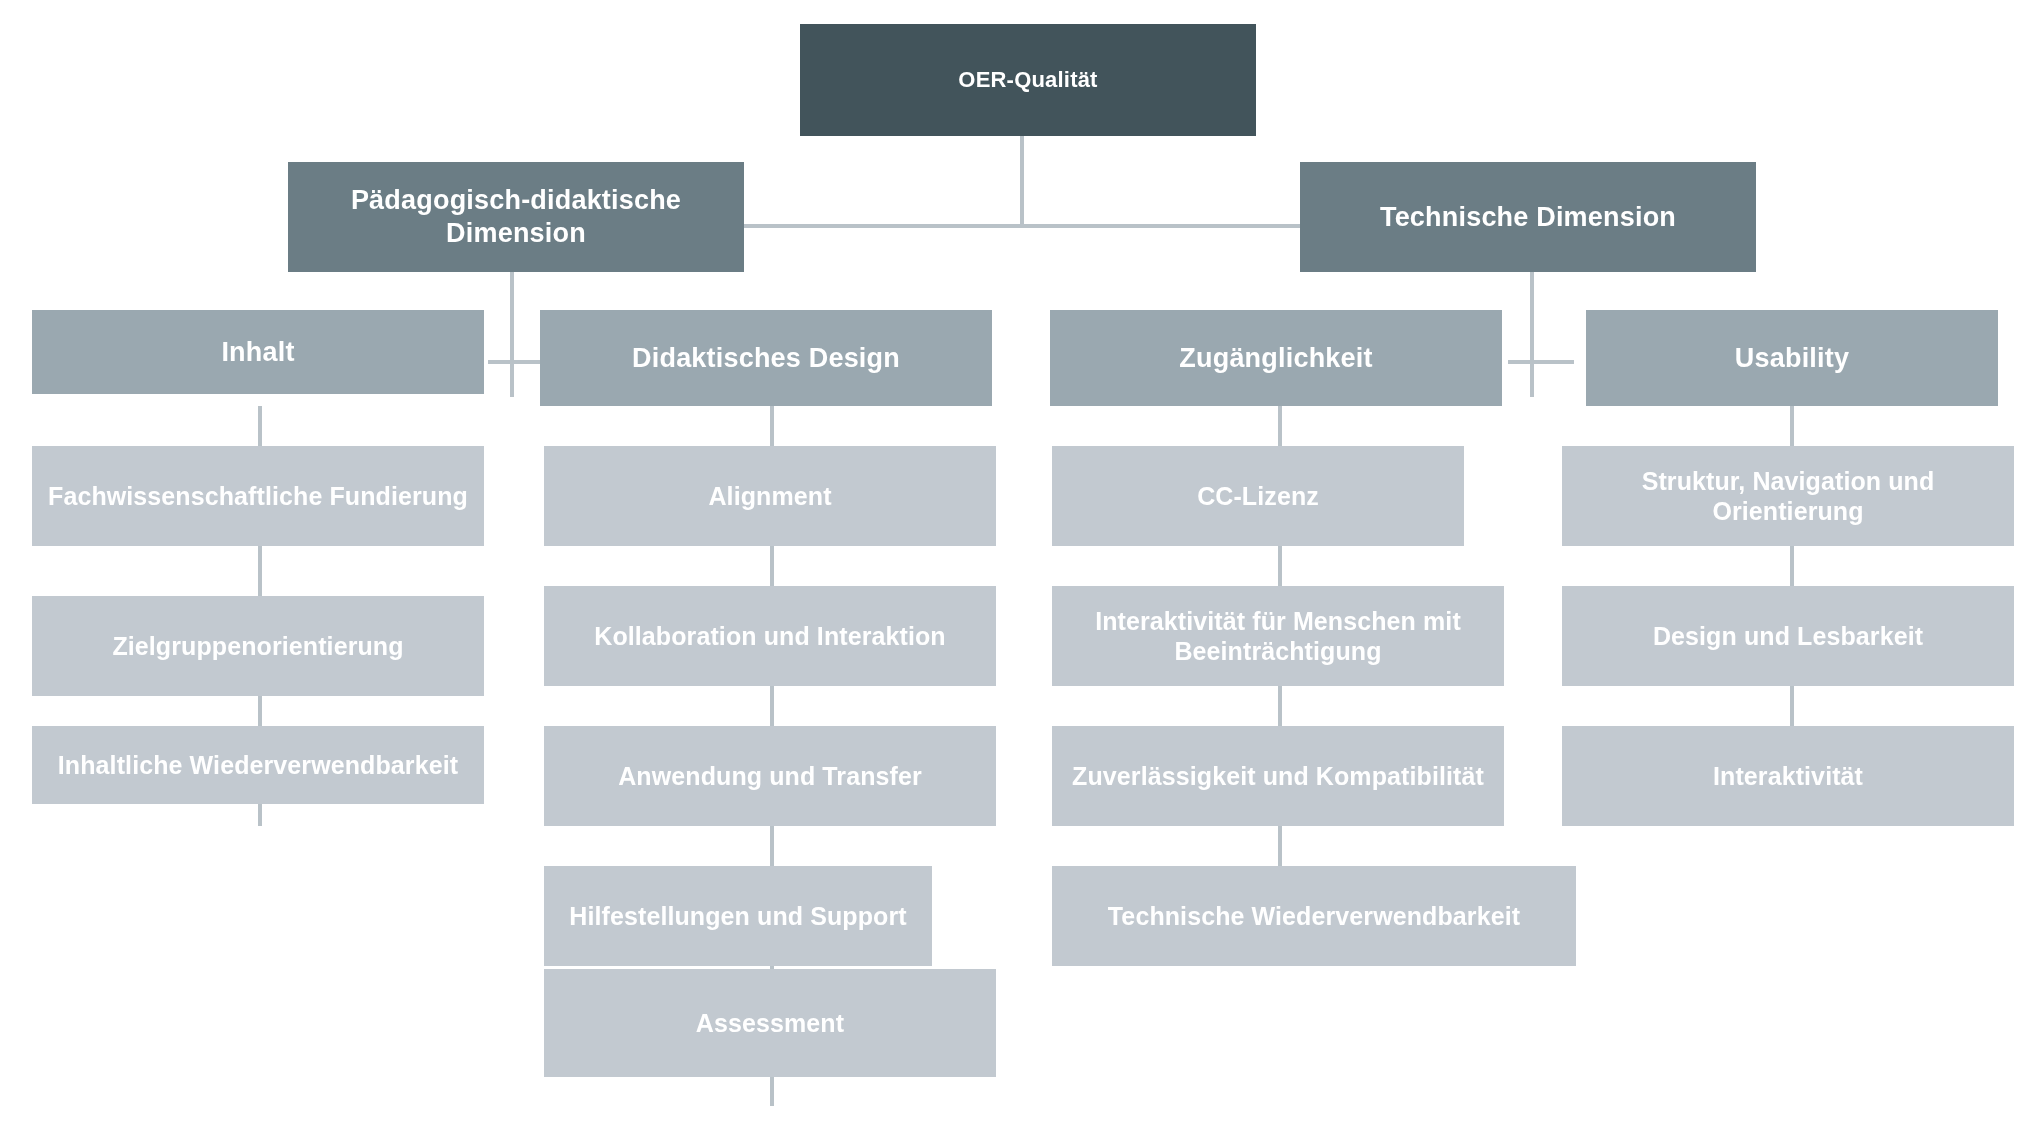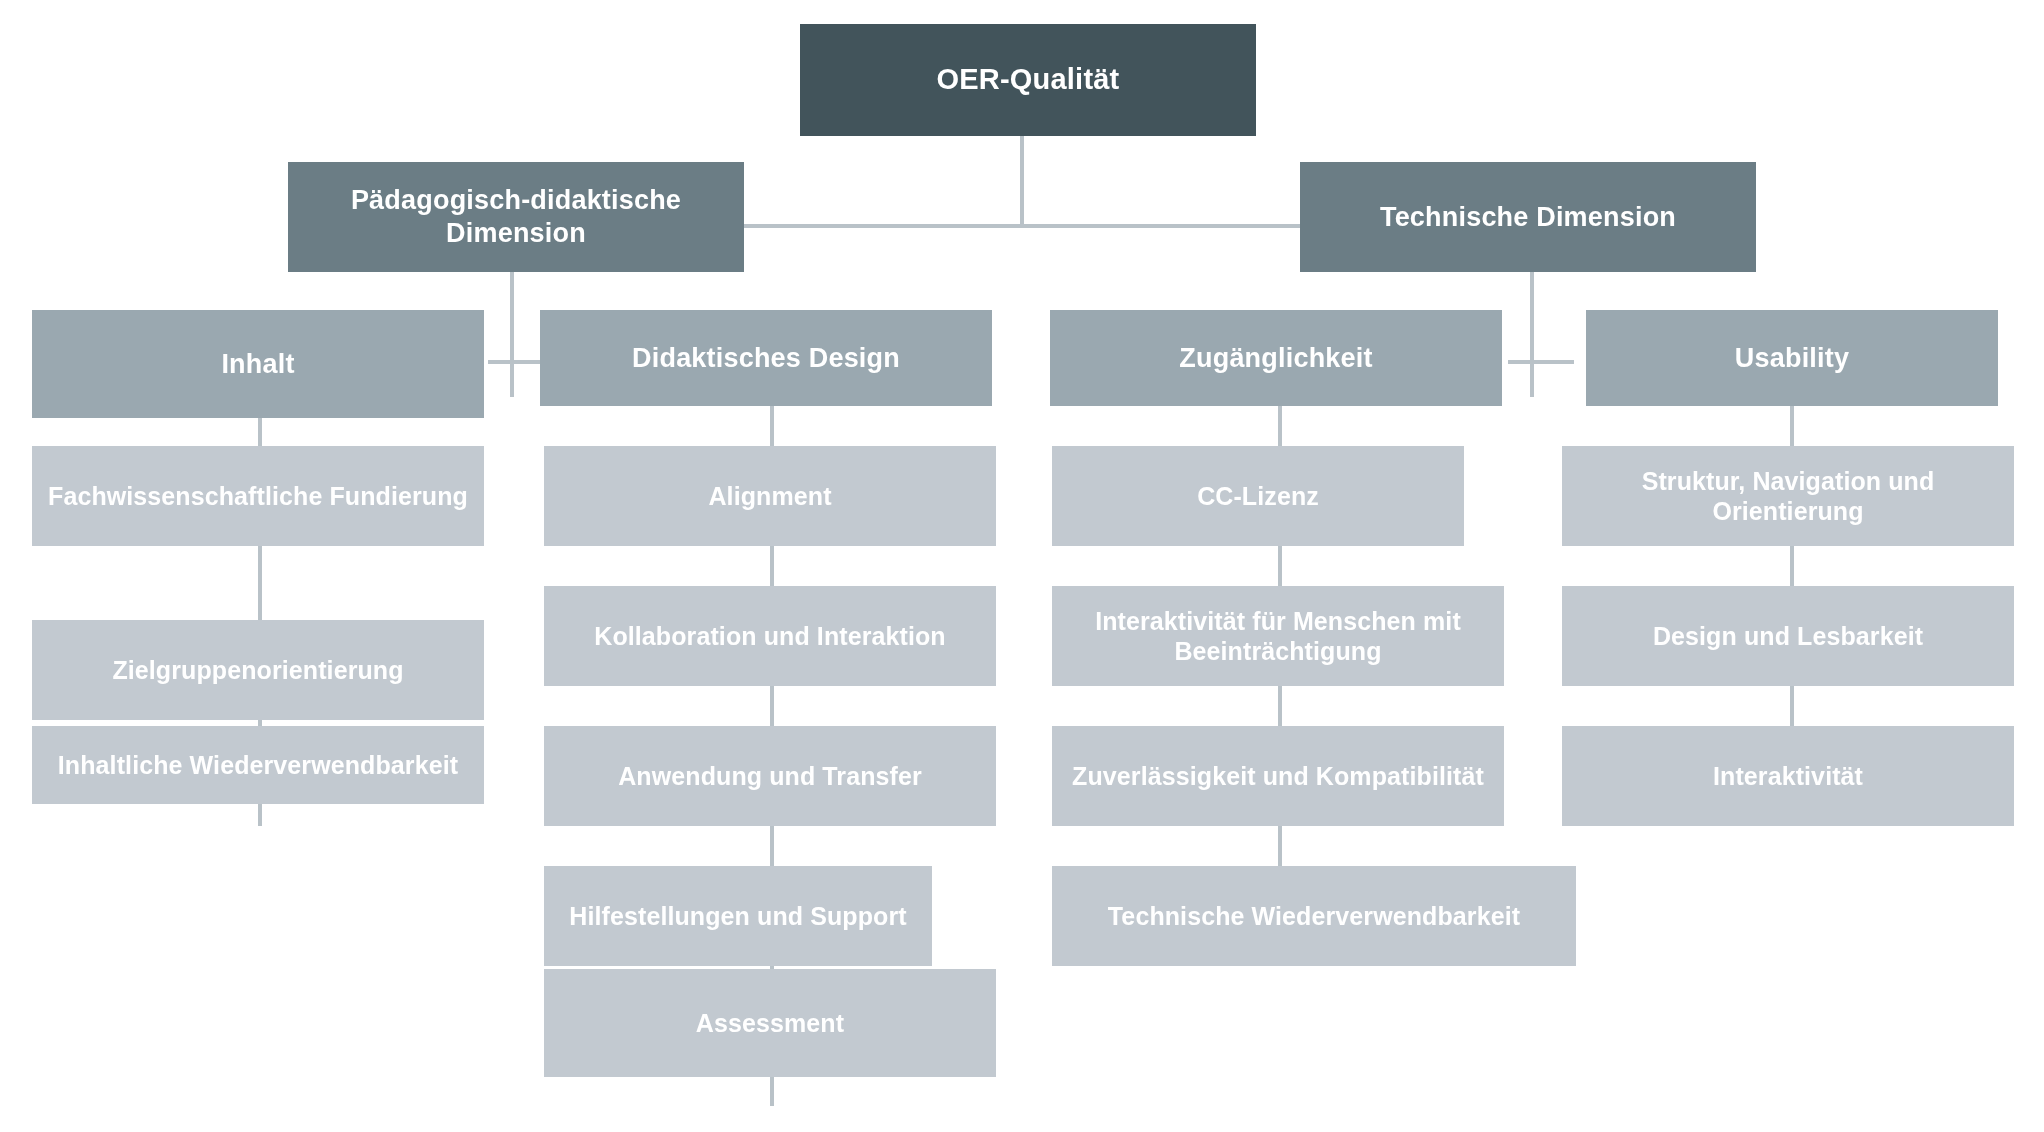--- a/index.html
+++ b/index.html
@@ -16,21 +16,21 @@
     text-align:center;
     color:#ffffff;
     font-weight:700;
     line-height:1.22;
     padding:4px 10px;
     box-sizing:border-box;
     z-index:3;
   }
   .node span{display:block;width:100%;}
 
-  .lvl-root{background:#42545b;font-size:29px;letter-spacing:.2px;}
+  .lvl-root{background:#42545b;font-size:22px;letter-spacing:.2px;}
   .lvl-dim {background:#6b7d85;font-size:27px;letter-spacing:.2px;}
   .lvl-cat {background:#9aa8b0;font-size:27px;letter-spacing:.2px;}
   .lvl-leaf{background:#c2c9d0;font-size:25px;letter-spacing:.1px;}
 
   .conn{position:absolute;background:#b9c2c8;z-index:1;}
   .conn.v{width:4px;}
   .conn.h{height:4px;}
 </style>
 </head>
 <body>
@@ -60,40 +60,40 @@
   </div>
 
   <div class="node lvl-dim" style="left:288px;top:162px;width:456px;height:110px;">
     <span>Pädagogisch-didaktische Dimension</span>
   </div>
 
   <div class="node lvl-dim" style="left:1300px;top:162px;width:456px;height:110px;">
     <span>Technische Dimension</span>
   </div>
 
-  <div class="node lvl-cat" style="left:32px;top:310px;width:452px;height:108px;">
+  <div class="node lvl-cat" style="left:32px;top:310px;width:452px;height:84px;">
     <span>Inhalt</span>
   </div>
 
   <div class="node lvl-cat" style="left:540px;top:310px;width:452px;height:96px;">
     <span>Didaktisches Design</span>
   </div>
 
   <div class="node lvl-cat" style="left:1050px;top:310px;width:452px;height:96px;">
     <span>Zugänglichkeit</span>
   </div>
 
   <div class="node lvl-cat" style="left:1560px;top:310px;width:412px;height:96px;margin-left:26px;">
     <span>Usability</span>
   </div>
 
   <div class="node lvl-leaf" style="left:32px;top:446px;width:452px;height:100px;">
     <span>Fachwissenschaftliche Fundierung</span>
   </div>
-  <div class="node lvl-leaf" style="left:32px;top:620px;width:452px;height:100px;">
+  <div class="node lvl-leaf" style="left:32px;top:596px;width:452px;height:100px;">
     <span>Zielgruppenorientierung</span>
   </div>
   <div class="node lvl-leaf" style="left:32px;top:726px;width:452px;height:78px;">
     <span>Inhaltliche Wiederverwendbarkeit</span>
   </div>
 
   <div class="node lvl-leaf" style="left:544px;top:446px;width:452px;height:100px;">
     <span>Alignment</span>
   </div>
   <div class="node lvl-leaf" style="left:544px;top:586px;width:452px;height:100px;">

